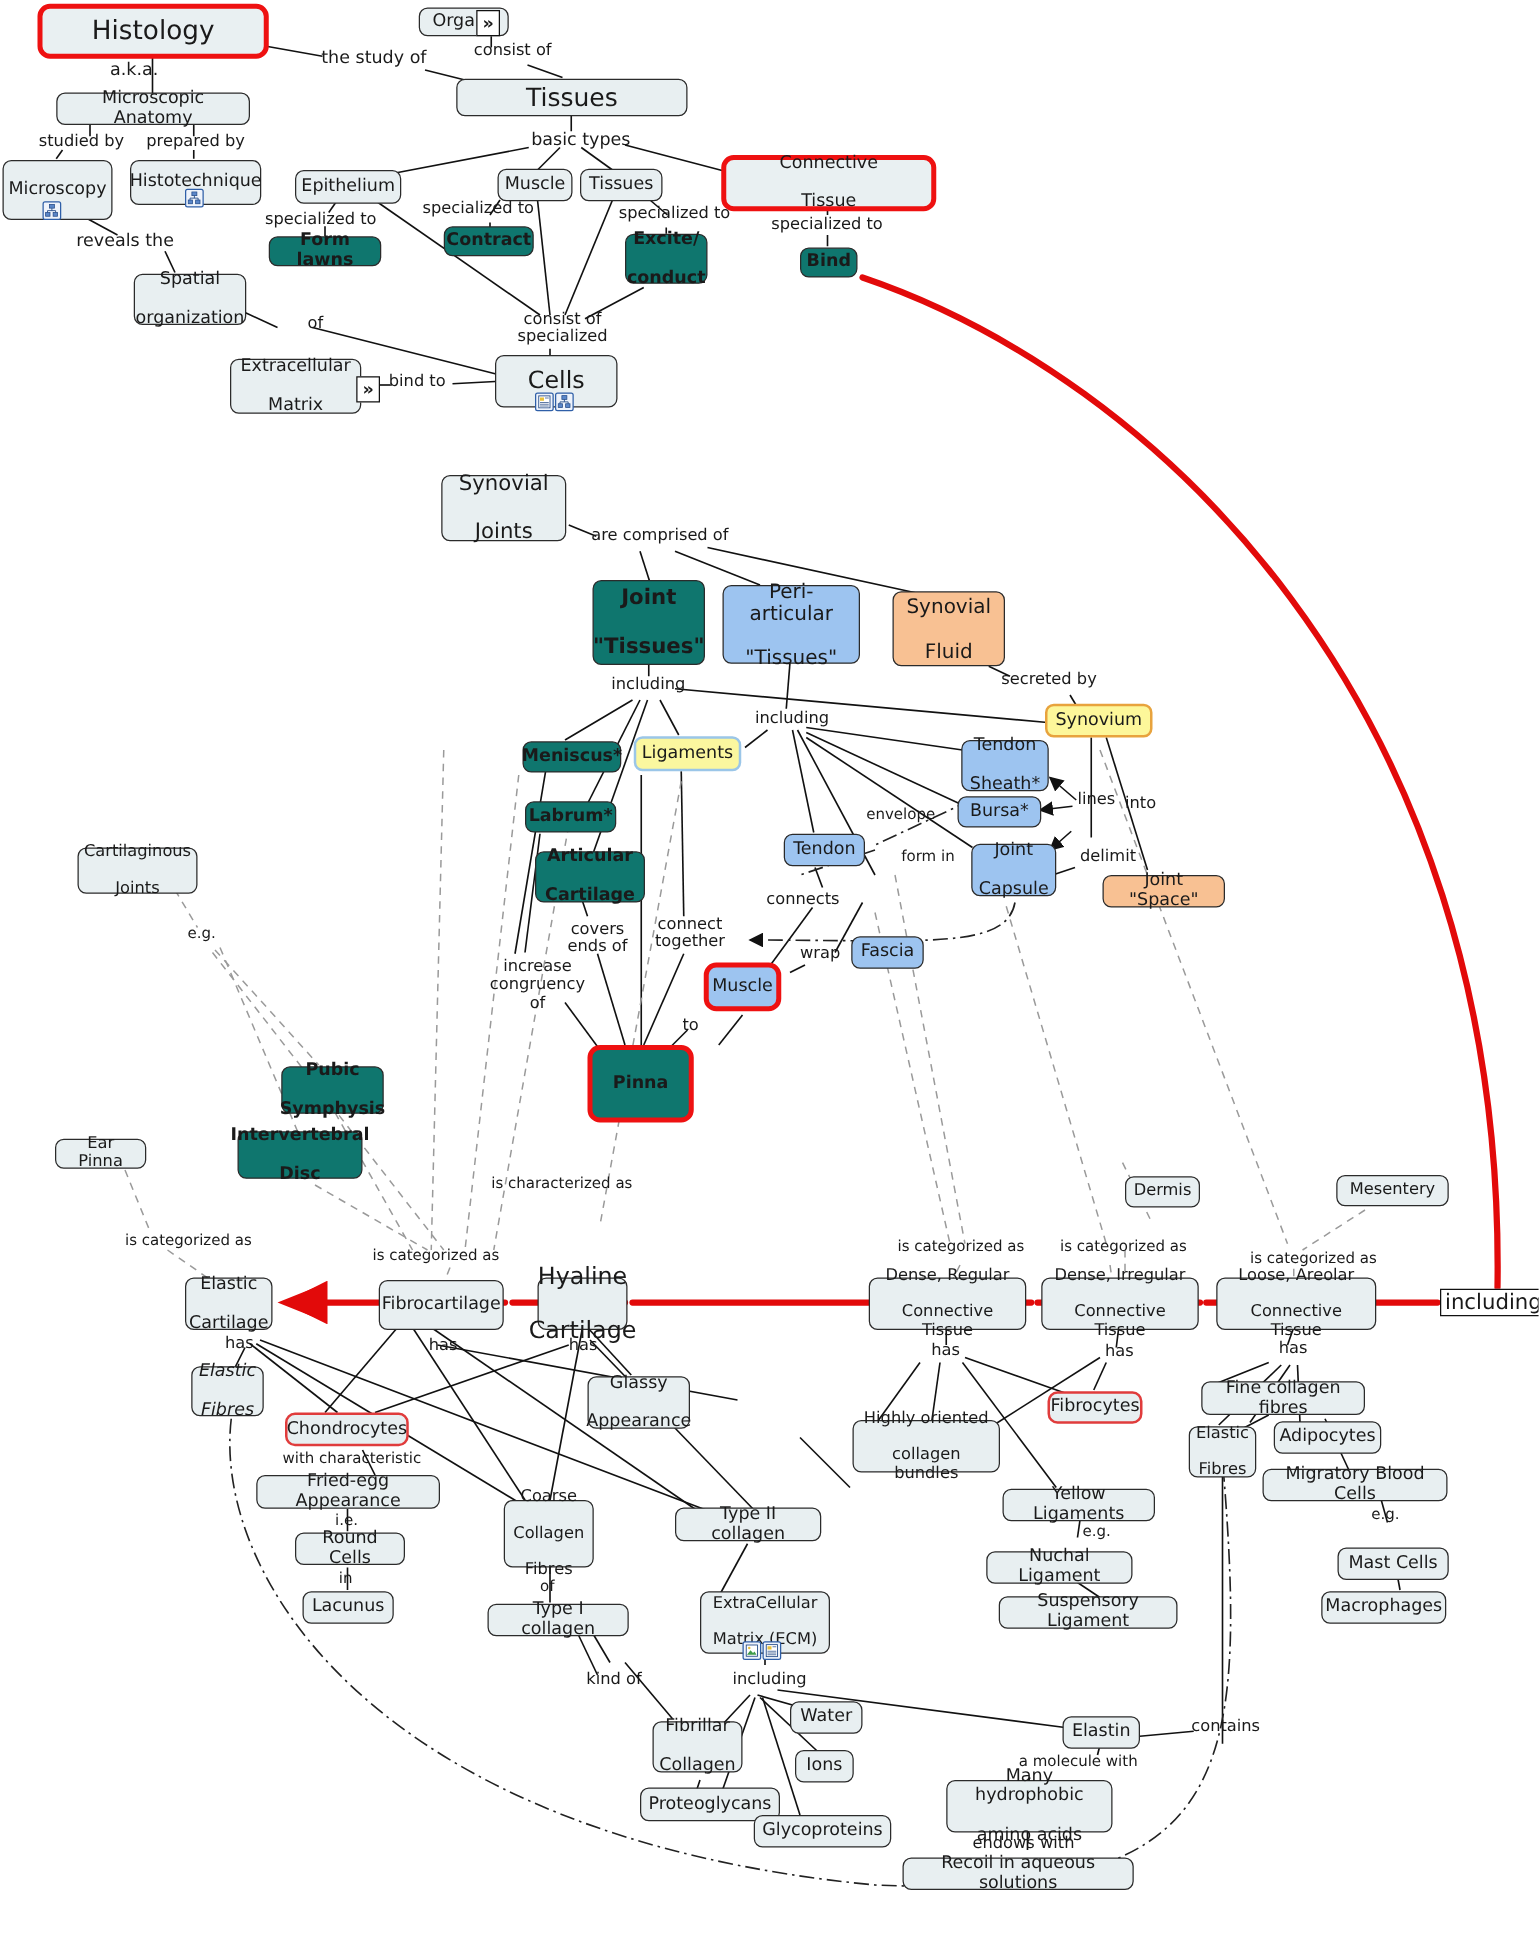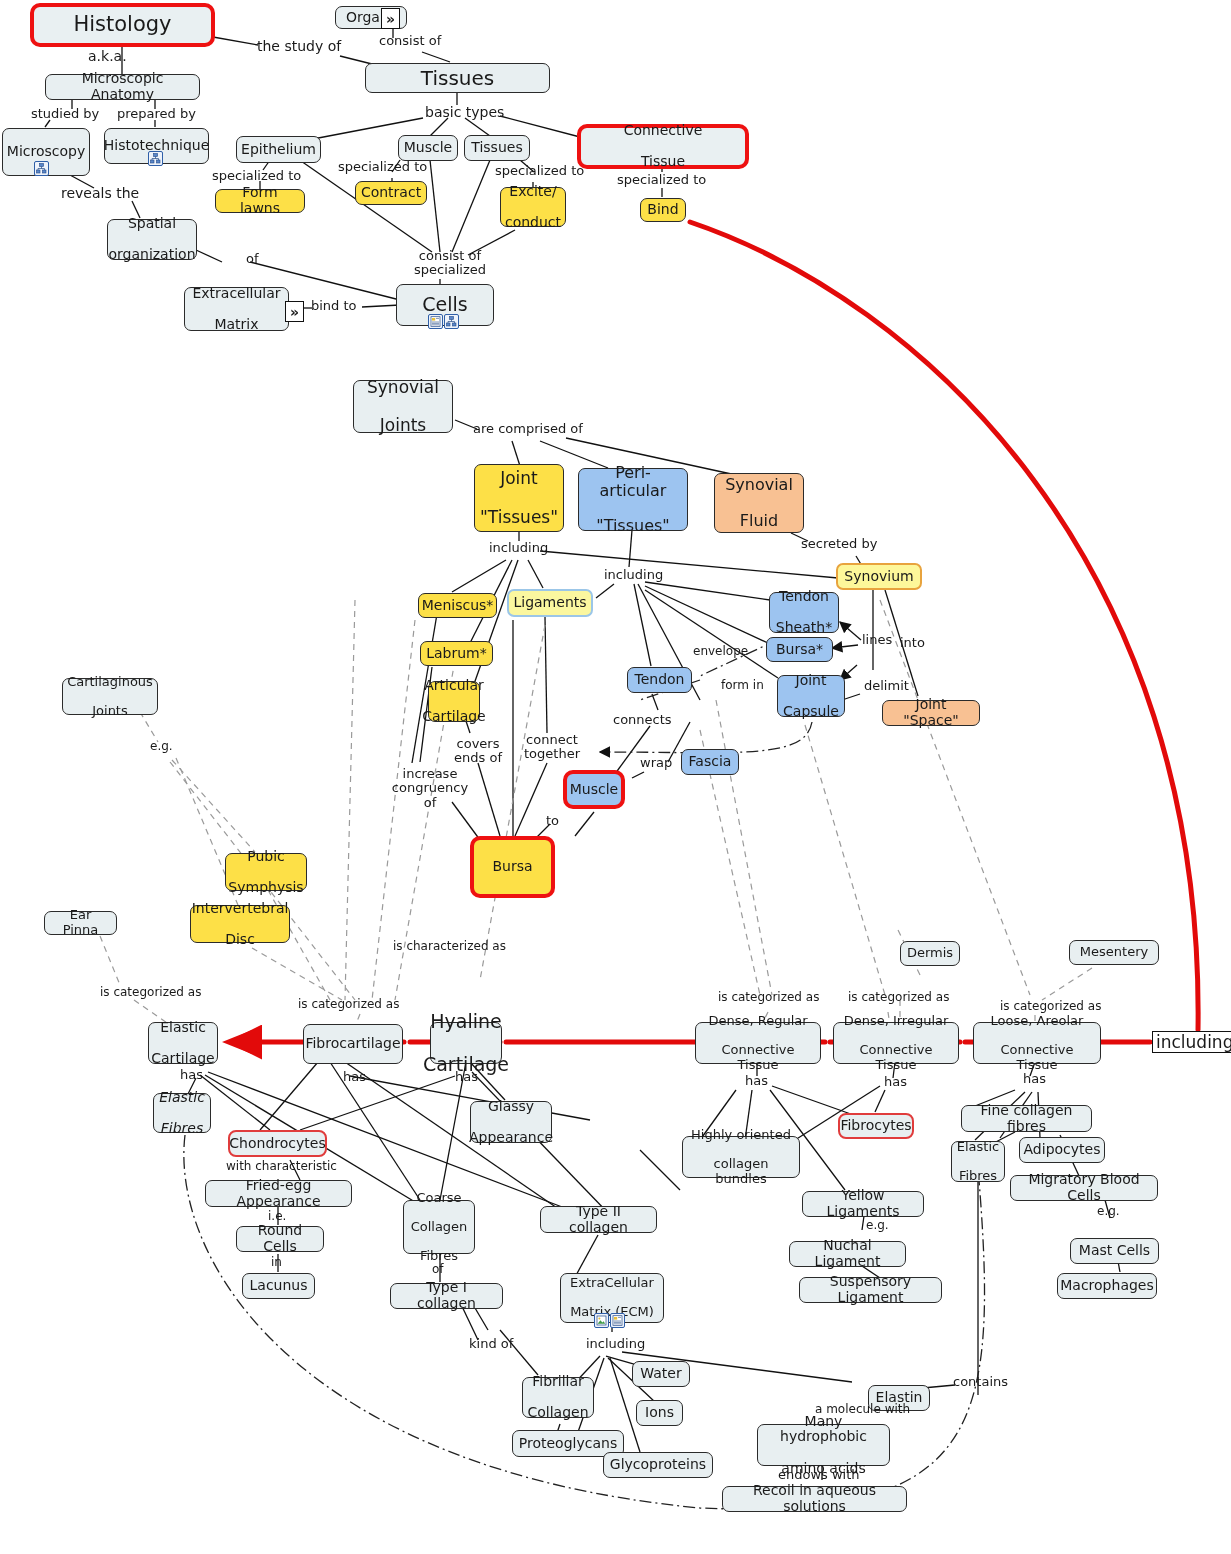--- a/index.html
+++ b/index.html
@@ -7,21 +7,21 @@
   #canvas{position:relative;width:1231px;height:1554px;overflow:hidden;background:#fff;}
   svg#wires{position:absolute;left:0;top:0;width:1231px;height:1554px;pointer-events:none;}
 
   .node{position:absolute;box-sizing:border-box;display:flex;align-items:center;justify-content:center;
         text-align:center;border:1px solid #2b2b2b;border-radius:7px;background:#e9f0f2;
         line-height:1.12;padding:2px 5px;z-index:5;}
   .node span{display:block;}
 
   
   .v-plain   {background:#e8eff1;border-color:#2b2b2b;}
-  .v-yellow  {background:#fde047;border-color:#2b2b2b;}
+  .v-yellow  {background:#0f766e;border-color:#2b2b2b;font-weight:bold;}
   .v-blue    {background:#9dc4f0;border-color:#2b2b2b;}
   .v-orange  {background:#f8c193;border-color:#2b2b2b;}
   .v-synovium{background:#fdf79a;border:2px solid #e8a33d;}
   .v-ligament{background:#fbf79f;border:2px solid #9bc6e8;}
 
   
   .hi{border:4px solid #ee1111;border-radius:10px;}
   .hi-thin{border:2px solid #e03c3c;border-radius:8px;}
 
   .ital{font-style:italic;}
@@ -375,21 +375,21 @@
     </div>
 
   <div class="node v-yellow" style="left:418px;top:593px;width:79px;height:25px;font-size:14px;">
     <span>Meniscus*</span>
     </div>
 
   <div class="node v-yellow" style="left:420px;top:641px;width:73px;height:25px;font-size:14px;">
     <span>Labrum*</span>
     </div>
 
-  <div class="node v-yellow" style="left:428px;top:681px;width:52px;height:41px;font-size:14px;">
+  <div class="node v-yellow" style="left:428px;top:681px;width:88px;height:41px;font-size:14px;">
     <span><span>Articular</span><br>
     <span>Cartilage</span></span>
     </div>
 
   <div class="node v-ligament" style="left:507px;top:589px;width:86px;height:28px;font-size:14px;">
     <span>Ligaments</span>
     </div>
 
   <div class="node v-blue" style="left:627px;top:667px;width:65px;height:26px;font-size:14px;">
     <span>Tendon</span>
@@ -415,21 +415,21 @@
 
   <div class="node v-orange" style="left:882px;top:700px;width:98px;height:26px;font-size:14px;">
     <span>Joint "Space"</span>
     </div>
 
   <div class="node v-blue hi" style="left:563px;top:770px;width:62px;height:39px;font-size:14px;">
     <span>Muscle</span>
     </div>
 
   <div class="node v-yellow hi" style="left:470px;top:836px;width:85px;height:62px;font-size:14px;">
-    <span>Bursa</span>
+    <span>Pinna</span>
     </div>
 
   <div class="node v-plain" style="left:62px;top:678px;width:96px;height:37px;font-size:13px;">
     <span><span>Cartilaginous</span><br>
     <span>Joints</span></span>
     </div>
 
   <div class="node v-yellow" style="left:225px;top:853px;width:82px;height:38px;font-size:14px;">
     <span><span>Pubic</span><br>
     <span>Symphysis</span></span>
@@ -605,21 +605,21 @@
     </div>
 
   <div class="node v-plain" style="left:512px;top:1430px;width:112px;height:27px;font-size:14px;">
     <span>Proteoglycans</span>
     </div>
 
   <div class="node v-plain" style="left:603px;top:1452px;width:110px;height:26px;font-size:14px;">
     <span>Glycoproteins</span>
     </div>
 
-  <div class="node v-plain" style="left:868px;top:1373px;width:62px;height:26px;font-size:14px;margin-top:12px;">
+  <div class="node v-plain" style="left:850px;top:1373px;width:62px;height:26px;font-size:14px;">
     <span>Elastin</span>
     </div>
 
   <div class="node v-plain" style="left:757px;top:1424px;width:133px;height:42px;font-size:14px;">
     <span><span>Many hydrophobic</span><br>
     <span>amino acids</span></span>
     </div>
 
   <div class="node v-plain" style="left:722px;top:1486px;width:185px;height:26px;font-size:14px;">
     <span>Recoil in aqueous solutions</span>

